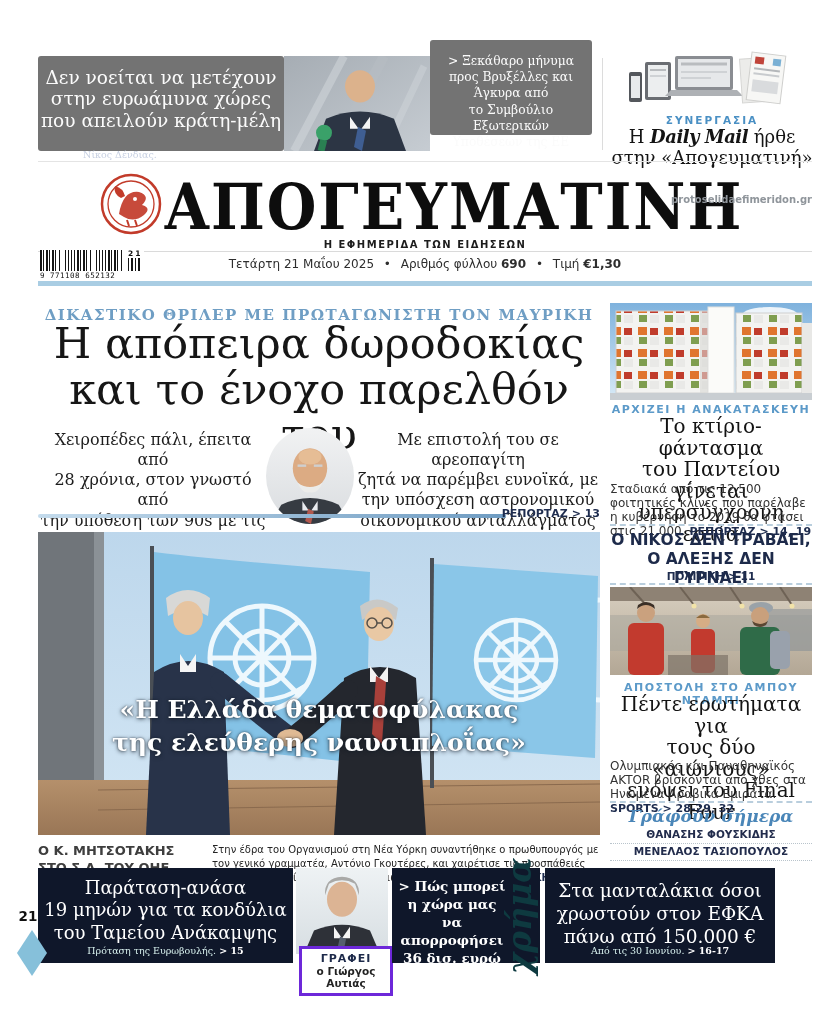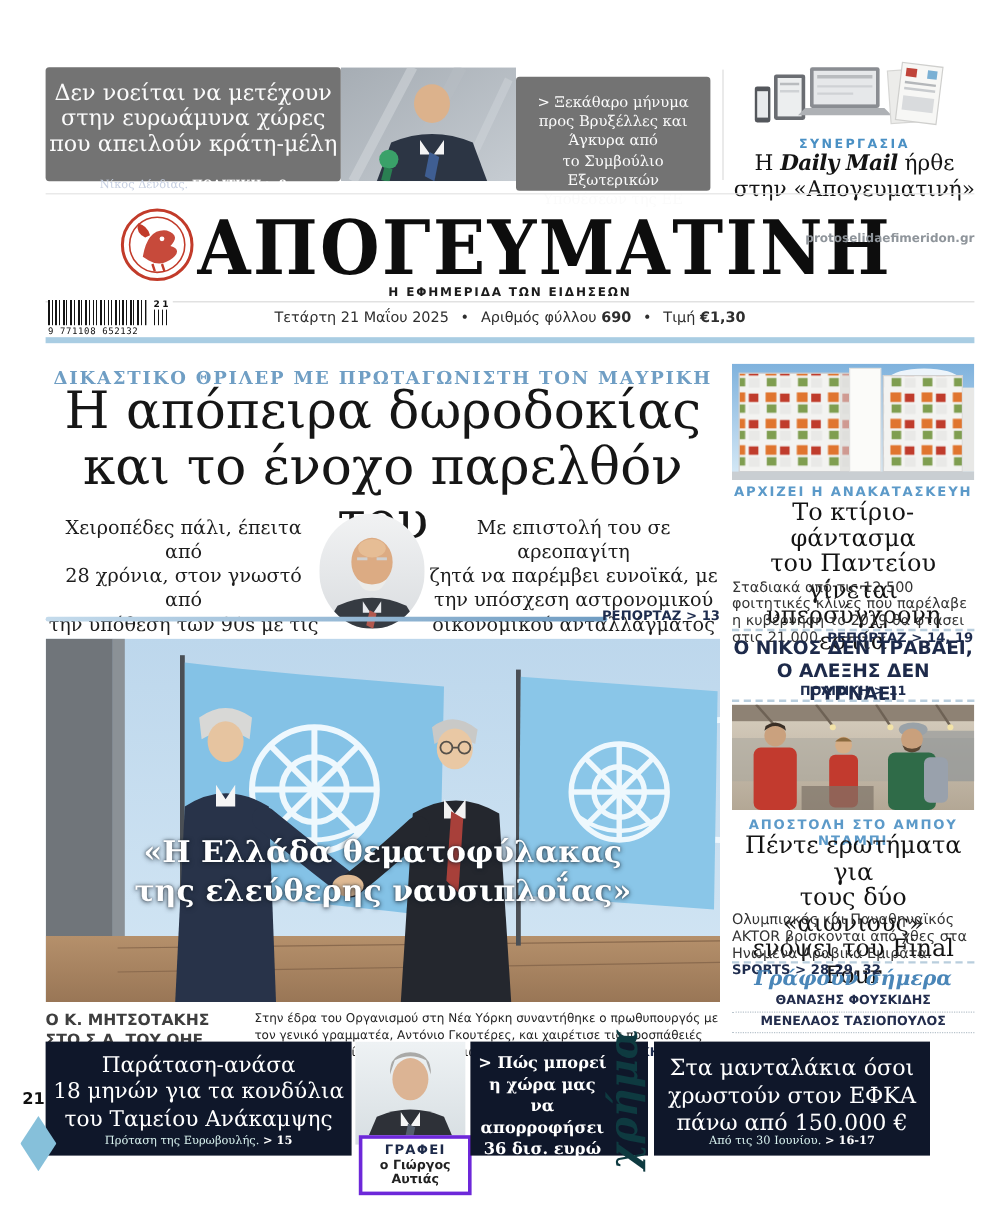--- a/index.html
+++ b/index.html
@@ -10,21 +10,21 @@
   .ctr{text-align:center;}
   .line{display:block;}
 
   
   .navy-box{background:#737373;border-radius:3px;color:#fbfbfb;}
   .nb1{left:38px;top:56px;width:246px;height:95px;padding-top:11px;box-sizing:border-box;}
   .nb1 .line{font-size:18.5px;line-height:1.16;font-weight:500;}
   .nb1-byline{margin-top:18px;font-size:9.5px;color:#c7d0e2;}
   .nb1-byline b{color:#fff;}
   .photo-dendias{left:284px;top:56px;width:146px;height:95px;overflow:hidden;}
-  .nb2{left:430px;top:64px;width:162px;height:95px;padding-top:13px;box-sizing:border-box;}
+  .nb2{left:430px;top:40px;width:162px;height:95px;padding-top:13px;box-sizing:border-box;}
   .nb2 .line{font-size:12.3px;line-height:1.32;font-weight:500;}
   .vdiv{left:602px;top:58px;width:1px;height:92px;background:#dcdcdc;}
   .devices-wrap{left:627px;top:50px;width:168px;height:62px;}
   .coop-label{left:612px;top:114px;width:200px;font-size:10.5px;font-weight:bold;
               letter-spacing:2px;color:#4a90c4;}
   .coop-title{left:608px;top:127px;width:208px;font-size:18px;line-height:1.16;color:#141414;font-weight:500;}
   .coop-title .brand{font-weight:bold;font-style:italic;letter-spacing:-0.5px;margin-top:48px;}
   .strip-rule{left:38px;top:161px;width:774px;height:1px;background:#e4e4e4;}
 
   
@@ -435,21 +435,21 @@
     <b>SPORTS &gt; 28-29, 32</b>
   </div>
   <div class="abs sb dash dash3"></div>
 
   <div class="abs sb col-title ctr">Γράφουν σήμερα</div>
   <div class="abs sb col-name col-n1 ctr">ΘΑΝΑΣΗΣ ΦΟΥΣΚΙΔΗΣ</div>
   <div class="abs sb col-name col-n2 ctr">ΜΕΝΕΛΑΟΣ ΤΑΣΙΟΠΟΥΛΟΣ</div>
 
   <div class="abs teal bb-left serif ctr">
     <span class="line">Παράταση-ανάσα</span>
-    <span class="line">18 μηνών για τα κονδύλια</span>
+    <span class="line">19 μηνών για τα κονδύλια</span>
     <span class="line">του Ταμείου Ανάκαμψης</span>
     <div class="bb-ref">
       <span>Πρόταση της Ευρωβουλής.</span> <b>&gt; 15</b>
     </div>
   </div>
 
   <div class="abs avtias-wrap">
     <svg width="92" height="86" viewBox="0 0 92 88" preserveAspectRatio="none">
       <defs>
           <linearGradient id="avBg" x1="0" y1="0" x2="0" y2="1">

